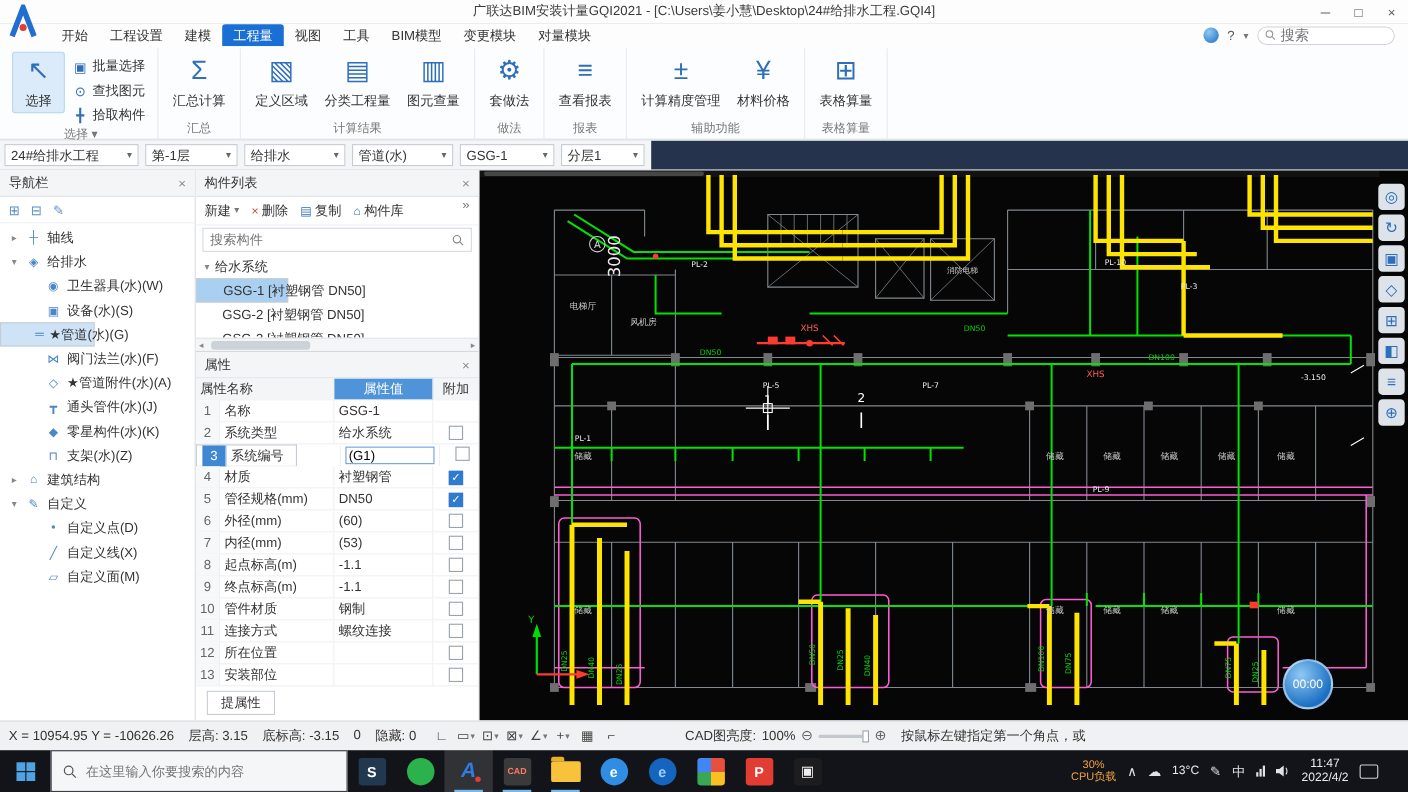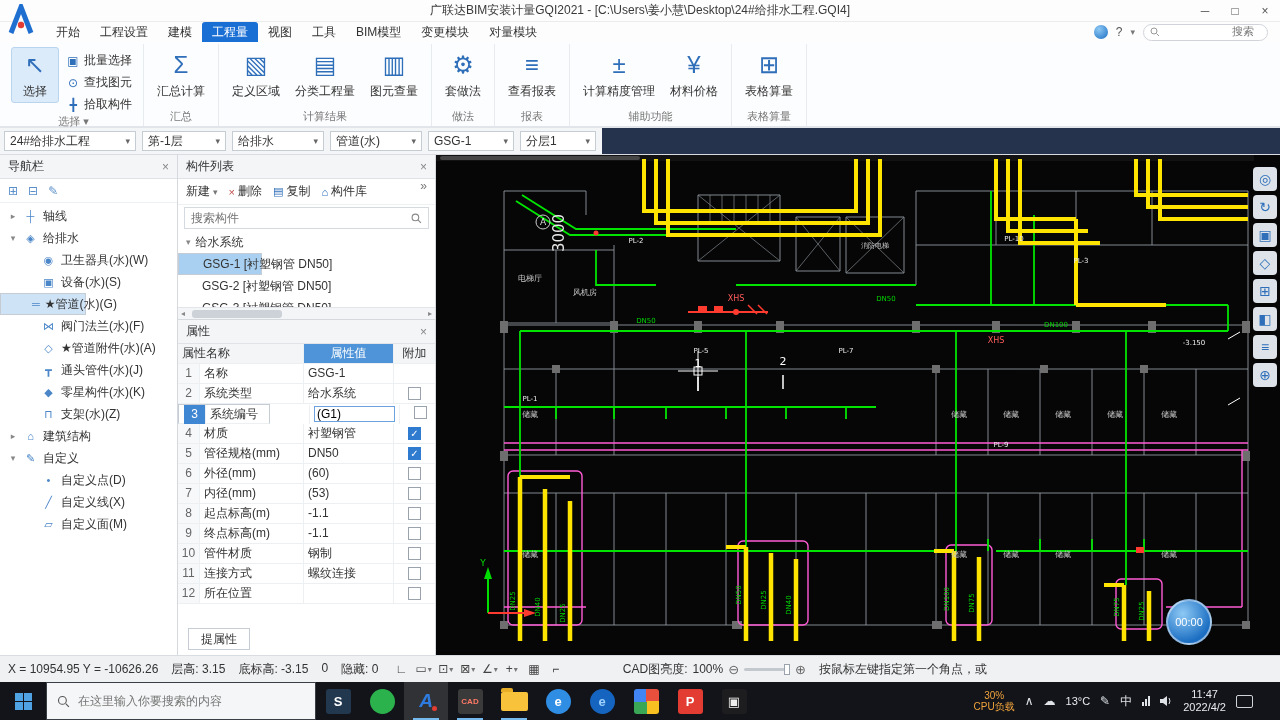--- a/index.html
+++ b/index.html
@@ -15,40 +15,40 @@
 
   
   .menubar{position:absolute;top:22px;left:0;right:0;height:20px;background:#fdfdfd;display:flex;align-items:center;padding-left:46px;}
   .mtab{padding:0 10px;height:20px;line-height:20px;border-radius:3px 3px 0 0;white-space:nowrap;}
   .mtab.active{background:#1a6fd4;color:#fff;}
   .menu-right{margin-left:auto;display:flex;align-items:center;gap:8px;padding-right:12px;}
   .avatar{width:14px;height:14px;border-radius:50%;background:radial-gradient(circle at 35% 30%,#8ec9f5,#1b6ec2);}
   .mhelp{color:#555;}
   .mcaret{font-size:9px;color:#777;}
   .msearch{width:125px;height:17px;border:1px solid #d0d4da;border-radius:9px;display:flex;align-items:center;padding:0 6px;background:#fff;gap:4px;}
-  .msearch input{border:none;outline:none;width:90px;font-size:11px;color:#666;background:transparent;font-family:Liberation Mono, monospace;text-align:right;}
+  .msearch input{border:none;outline:none;width:90px;font-size:13px;color:#666;background:transparent;font-family:Liberation Mono, monospace;}
 
   
   .ribbon{position:absolute;top:42px;left:0;right:0;height:86px;background:#fcfdfe;border-bottom:2px solid #e2e5e9;display:flex;align-items:stretch;padding:2px 4px 0;}
   .rgroup{display:flex;flex-direction:column;border-right:1px solid #e7eaee;padding:0 7px;}
   .rbody{flex:1;display:flex;align-items:flex-start;gap:3px;padding-top:3px;}
   .rbig{display:flex;flex-direction:column;align-items:center;min-width:48px;padding:2px 5px;border-radius:3px;border:1px solid transparent;}
   .rbig.ract{background:#dcebfa;border-color:#b8d4ef;}
   .ricon{font-size:24px;line-height:30px;height:30px;color:#2f6fba;}
   .rlabel{font-size:12px;color:#333;margin-top:3px;white-space:nowrap;}
   .rsmallcol{display:flex;flex-direction:column;gap:3px;padding-top:4px;}
   .rsmall{display:flex;align-items:center;gap:4px;font-size:12px;color:#333;padding:1px 4px;white-space:nowrap;}
   .rsicon{color:#2f6fba;font-size:12px;width:14px;text-align:center;}
   .rgl{height:17px;text-align:center;font-size:11px;color:#777;white-space:nowrap;}
 
   
   .selrow{position:absolute;top:128px;left:0;right:0;height:27px;background:#f4f5f7;border-bottom:1px solid #d9dce1;display:flex;align-items:center;gap:6px;padding-left:4px;}
   .sel{height:20px;background:#fff;border:1px solid #c6ccd4;display:flex;align-items:center;justify-content:space-between;padding:0 5px;white-space:nowrap;}
   .sel .car{color:#666;font-size:9px;margin-left:6px;}
-  .sel:nth-child(1){width:132px}.sel:nth-child(2){width:84px}.sel:nth-child(3){width:92px}
+  .sel:nth-child(1){width:122px}.sel:nth-child(2){width:84px}.sel:nth-child(3){width:92px}
   .sel:nth-child(4){width:92px}.sel:nth-child(5){width:86px}.sel:nth-child(6){width:76px}
   .sel-fill{flex:1;align-self:stretch;background:#26334d;}
 
   
   .content{position:absolute;top:155px;left:0;width:1280px;height:500px;display:flex;}
   .phead{height:24px;background:#f3f5f7;border-bottom:1px solid #dfe3e8;display:flex;align-items:center;padding:0 8px;color:#333;flex:none;}
   .phead .x{margin-left:auto;color:#888;}
 
   .nav{width:178px;background:#fff;border-right:1px solid #d5d9de;display:flex;flex-direction:column;}
   .nav-tools{height:24px;display:flex;align-items:center;gap:10px;padding:0 8px;border-bottom:1px solid #eef1f4;color:#5b8fc9;flex:none;}
@@ -522,20 +522,26 @@
             </div>
             <div class="prow">
               <div class="c pnum">11</div>
               <div class="c">连接方式</div>
               <div class="c">螺纹连接</div>
               <div class="c attach"><span class="cb"></span></div>
             </div>
             <div class="prow">
               <div class="c pnum">12</div>
               <div class="c">所在位置</div>
+              <div class="c"></div>
+              <div class="c attach"><span class="cb"></span></div>
+            </div>
+            <div class="prow">
+              <div class="c pnum">13</div>
+              <div class="c">安装部位</div>
               <div class="c"></div>
               <div class="c attach"><span class="cb"></span></div>
             </div>
           </div>
       </div>
       <div class="pfoot">提属性</div>
     </div>
 
     <div class="cad">
       <svg class="main" id="cad-svg" viewBox="0 0 844 500">

